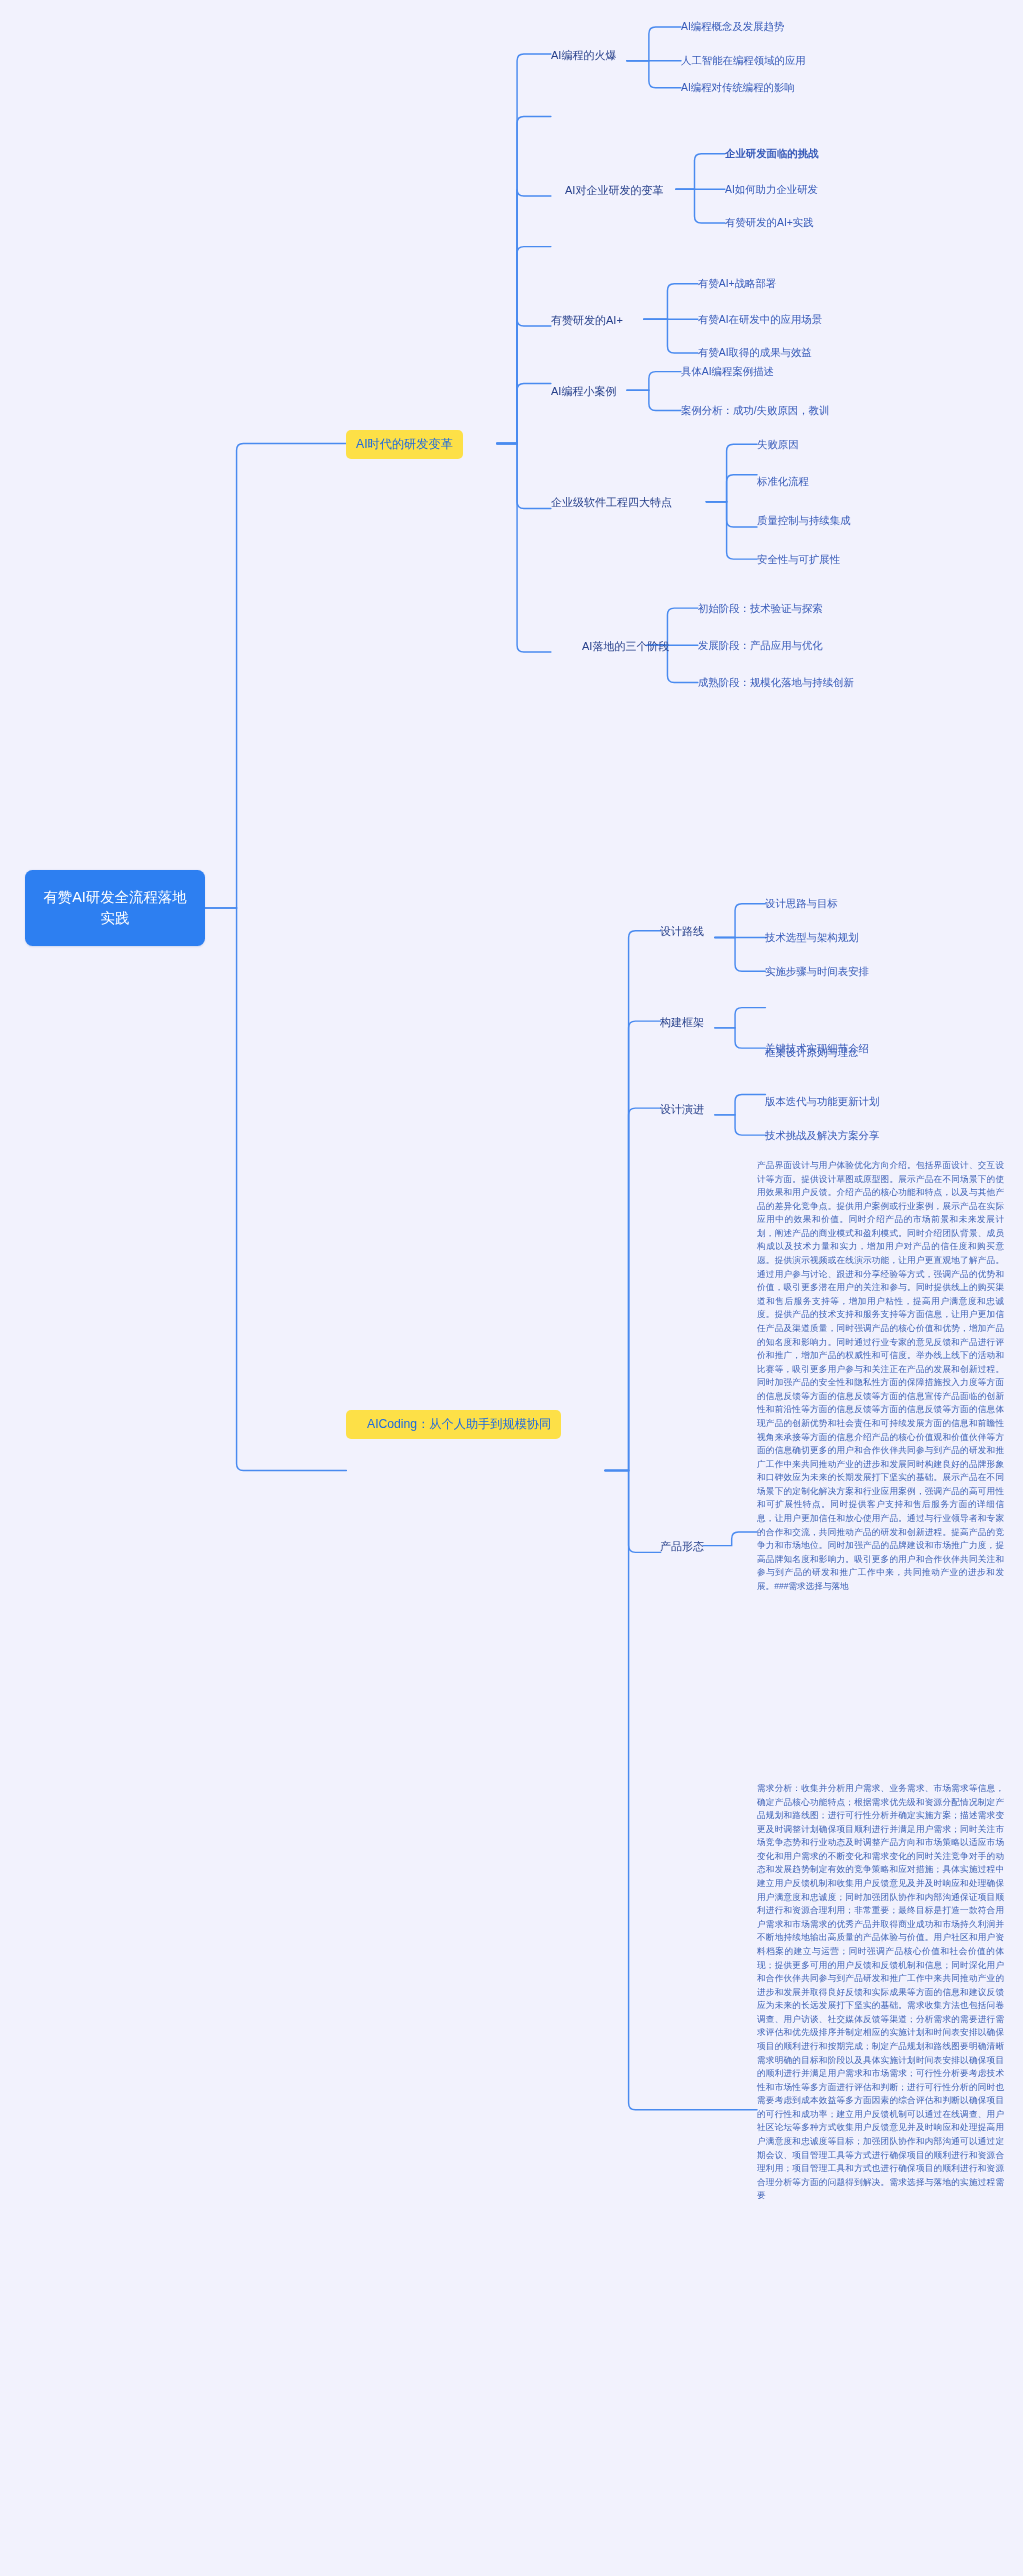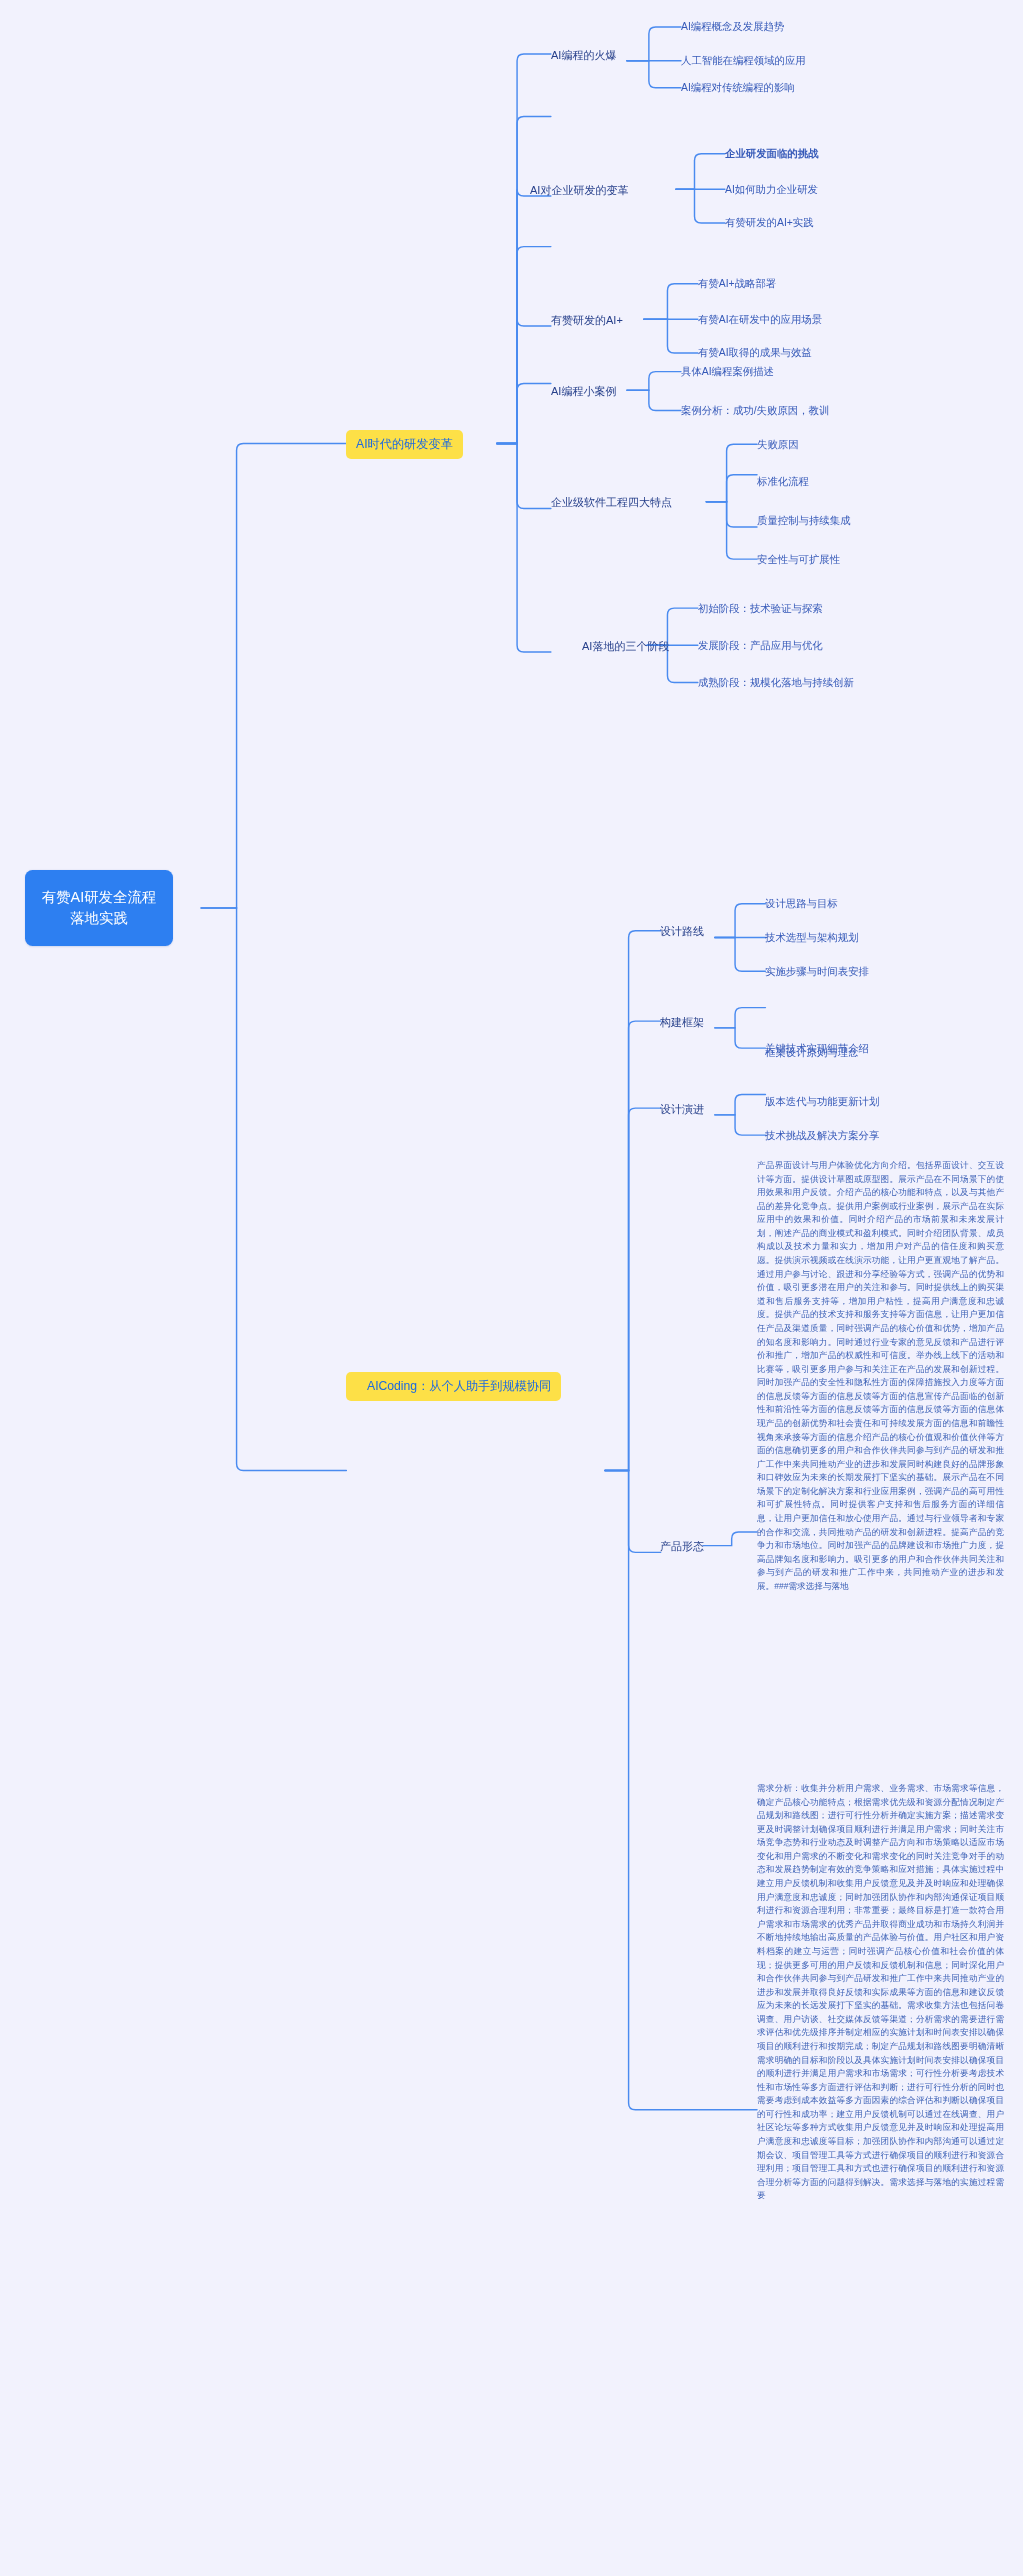--- a/index.html
+++ b/index.html
@@ -142,36 +142,36 @@
 
       <path d="M846,1320 H870 V1304 Q870,1296 878,1296 H906"></path>
       <path d="M846,1320 H870 V1336 Q870,1344 878,1344 H906"></path>
 
       <path d="M832,1830 H866 V1822 Q866,1814 874,1814 H896"></path>
 
       <path d="M716,1741 H744 V2490 Q744,2498 752,2498 H896"></path>
     </g>
   </svg>
 
-  <div class="node root-node" style="left:25px; top:870px; width:148px; height:76px;">
+  <div class="node root-node" style="left:25px; top:870px; width:180px; height:76px;">
     <span>有赞AI研发全流程落地实践</span>
   </div>
 
   <div class="node lvl1-node" style="left:346px; top:430px;">
     <span>AI时代的研发变革</span>
   </div>
 
-  <div class="node lvl1-node" style="left:346px; top:1372px;padding-left:21px;">
+  <div class="node lvl1-node" style="left:346px; top:1410px;padding-left:21px;">
     <span>AICoding：从个人助手到规模协同</span>
   </div>
 
   <div class="node lvl2-node" style="left:551px; top:46px;">
     <span>AI编程的火爆</span>
   </div>
-  <div class="node lvl2-node" style="left:530px; top:181px;">
+  <div class="node lvl2-node" style="left:565px; top:181px;">
     <span>AI对企业研发的变革</span>
   </div>
   <div class="node lvl2-node" style="left:551px; top:311px;">
     <span>有赞研发的AI+</span>
   </div>
   <div class="node lvl2-node" style="left:551px; top:382px;">
     <span>AI编程小案例</span>
   </div>
   <div class="node lvl2-node" style="left:551px; top:493px;">
     <span>企业级软件工程四大特点</span>

